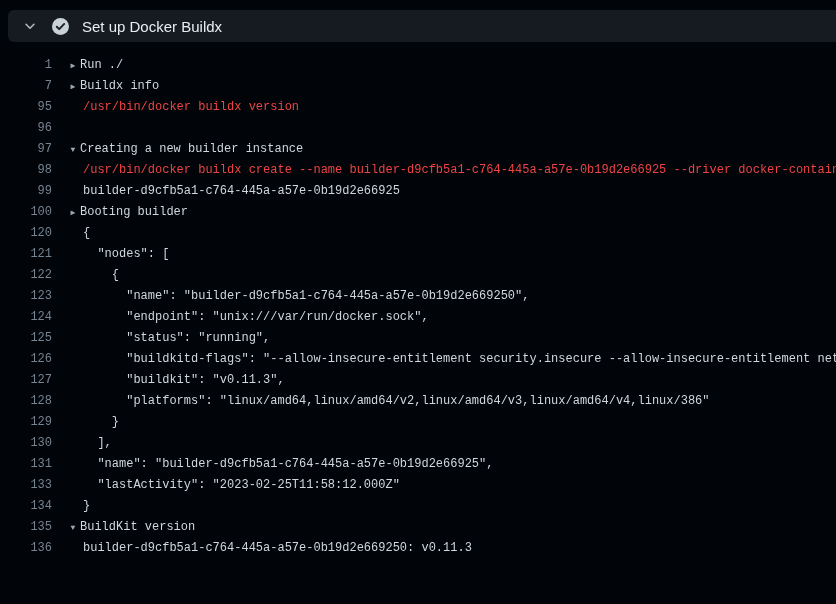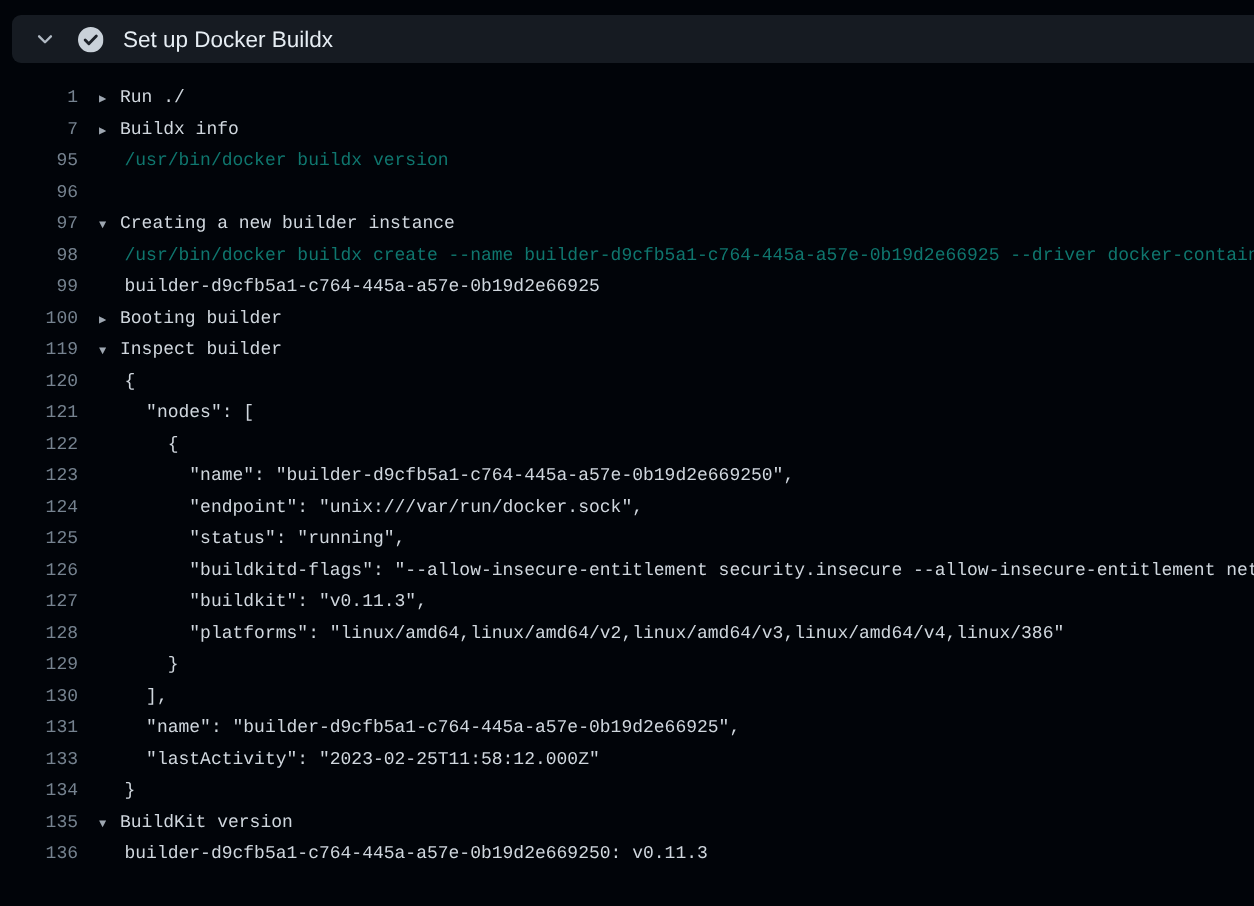--- a/index.html
+++ b/index.html
@@ -61,23 +61,23 @@
   .row .num {
     flex: none;
     width: 52px;
     text-align: right;
     color: #768390;
     cursor: pointer;
     text-decoration: none;
   }
   .row .content { margin-left: 14px; color: #d0d7de; }
   .row.group { cursor: pointer; }
-  .row.group .content { color: #d0d7de; }
+  .row.group .content { color: #d0d7de; text-align: center; }
   .row.output .content, .row.command .content { padding-left: 17px; }
-  .row.command .content { color: #0f766e; }
+  .row.command .content { color: #ef4444; }
   .arrow {
     display: inline-block;
     width: 14px;
     font-size: 8px;
     color: #9ea7b1;
   }
 </style>
 </head>
 <body>
 
@@ -102,21 +102,20 @@
 
   <div class="log" id="log-rows">
       <div class="row group"><a class="num">1</a><span class="content"><span class="arrow">▶</span><span>Run ./</span></span></div>
       <div class="row group"><a class="num">7</a><span class="content"><span class="arrow">▶</span><span>Buildx info</span></span></div>
       <div class="row command"><a class="num">95</a><span class="content">/usr/bin/docker buildx version</span></div>
       <div class="row output"><a class="num">96</a></div>
       <div class="row group"><a class="num">97</a><span class="content"><span class="arrow">▼</span><span>Creating a new builder instance</span></span></div>
       <div class="row command"><a class="num">98</a><span class="content">/usr/bin/docker buildx create --name builder-d9cfb5a1-c764-445a-a57e-0b19d2e66925 --driver docker-container</span></div>
       <div class="row output"><a class="num">99</a><span class="content">builder-d9cfb5a1-c764-445a-a57e-0b19d2e66925</span></div>
       <div class="row group"><a class="num">100</a><span class="content"><span class="arrow">▶</span><span>Booting builder</span></span></div>
-      <div class="row group"><a class="num">119</a><span class="content"><span class="arrow">▼</span><span>Inspect builder</span></span></div>
       <div class="row output"><a class="num">120</a><span class="content">{</span></div>
       <div class="row output"><a class="num">121</a><span class="content">  "nodes": [</span></div>
       <div class="row output"><a class="num">122</a><span class="content">    {</span></div>
       <div class="row output"><a class="num">123</a><span class="content">      "name": "builder-d9cfb5a1-c764-445a-a57e-0b19d2e669250",</span></div>
       <div class="row output"><a class="num">124</a><span class="content">      "endpoint": "unix:///var/run/docker.sock",</span></div>
       <div class="row output"><a class="num">125</a><span class="content">      "status": "running",</span></div>
       <div class="row output"><a class="num">126</a><span class="content">      "buildkitd-flags": "--allow-insecure-entitlement security.insecure --allow-insecure-entitlement networ</span></div>
       <div class="row output"><a class="num">127</a><span class="content">      "buildkit": "v0.11.3",</span></div>
       <div class="row output"><a class="num">128</a><span class="content">      "platforms": "linux/amd64,linux/amd64/v2,linux/amd64/v3,linux/amd64/v4,linux/386"</span></div>
       <div class="row output"><a class="num">129</a><span class="content">    }</span></div>

